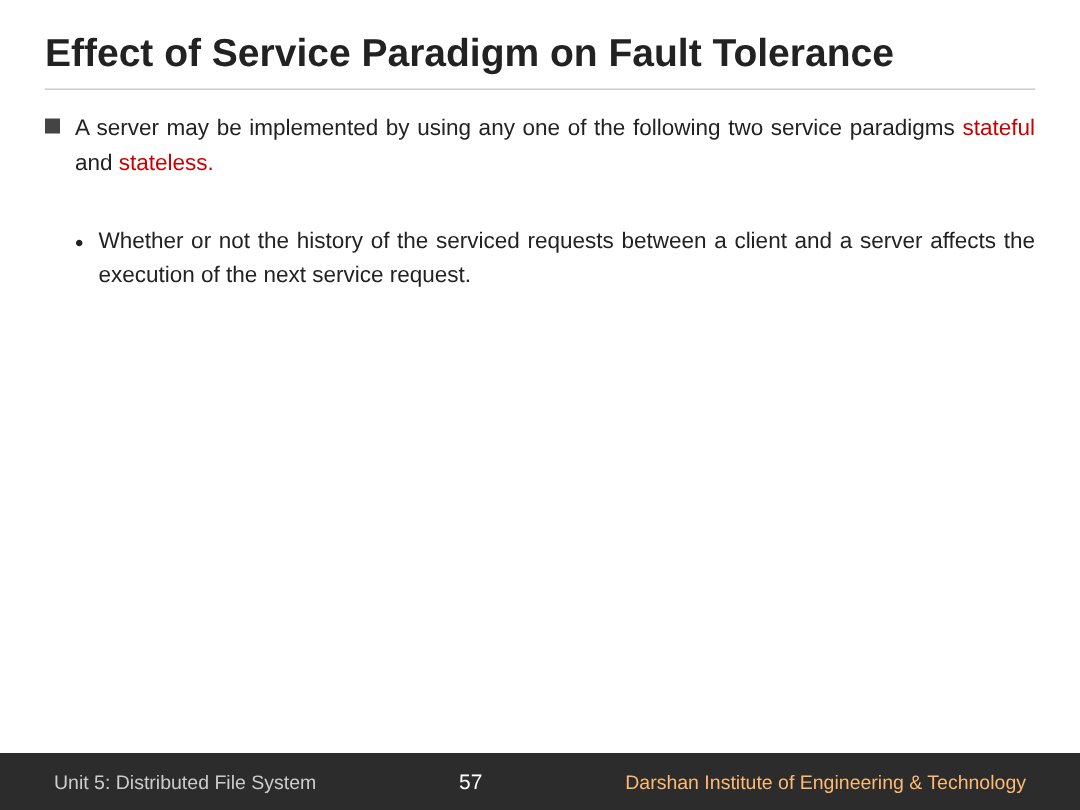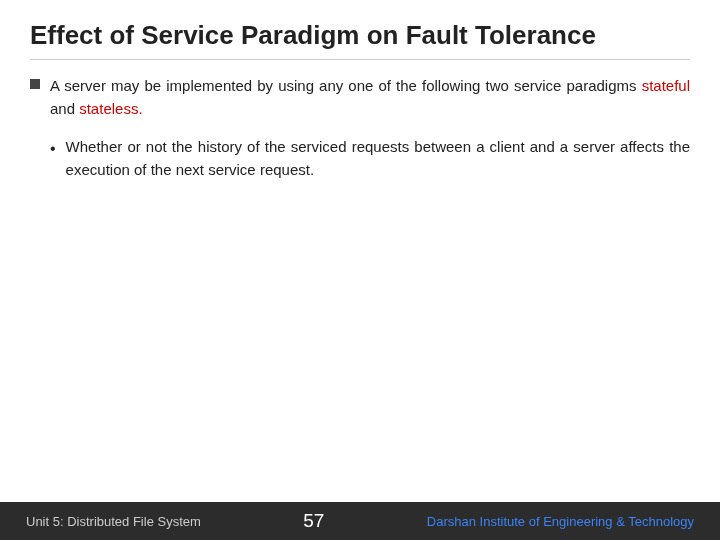--- a/index.html
+++ b/index.html
@@ -31,21 +31,21 @@
       color: #222222;
       margin-bottom: 14px;
       padding-bottom: 8px;
       border-bottom: 1px solid #cccccc;
     }
 
     .content-area {
       flex: 1;
       display: flex;
       flex-direction: column;
-      gap: 0px;
+      gap: 14px;
     }
 
     .bullet-item {
       display: flex;
       align-items: flex-start;
       margin-bottom: 14px;
       font-size: 15px;
       line-height: 1.55;
       color: #222222;
       text-align: justify;
@@ -98,36 +98,36 @@
     .sub-bullet-text {
       flex: 1;
     }
 
     .footer {
       background: #2c2c2c;
       color: #ffffff;
       display: flex;
       align-items: center;
       justify-content: space-between;
-      padding: 8px 26px;
+      padding: 8px 36px;
       font-size: 13px;
       height: 38px;
     }
 
     .footer-left {
       color: #cccccc;
     }
 
     .footer-center {
       color: #ffffff;
-      font-size: 19px;
+      font-size: 14px;
     }
 
     .footer-right {
-      color: #3b82f6;
+      color: #fdba74;
       text-align: right;
     }
   </style>
 </head>
 <body>
 
 <div class="main-content">
   <div class="title">Effect of Service Paradigm on Fault Tolerance</div>
 
   <div class="content-area">

